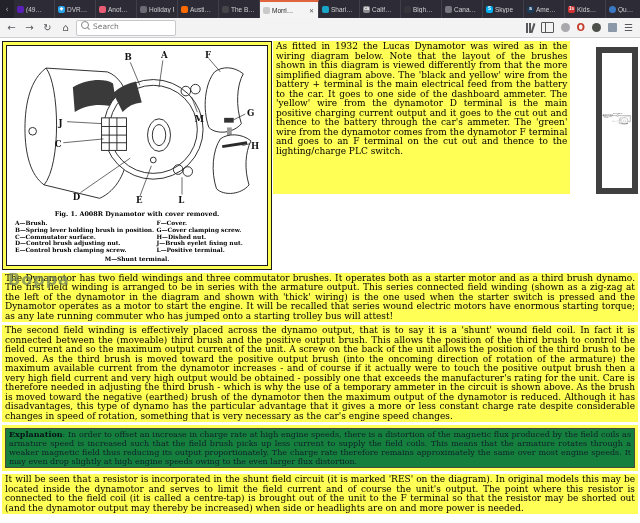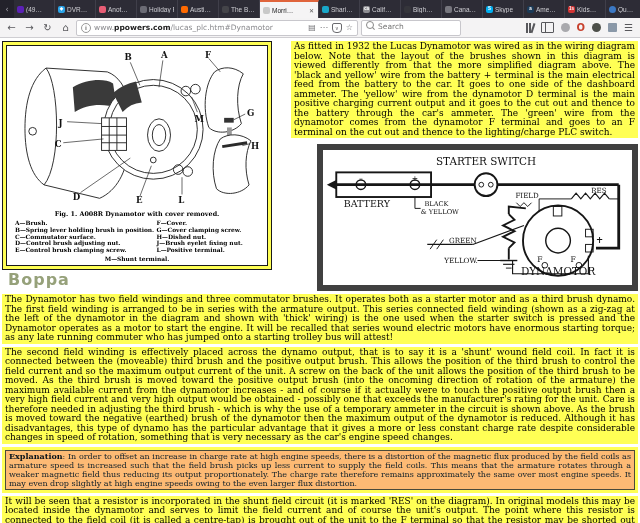--- a/index.html
+++ b/index.html
@@ -42,26 +42,26 @@
   .content{height:485px;overflow:hidden;padding:3px 2px 0 2px;box-sizing:border-box;background:#fff;color:#000;}
   .ytext{background:#ffff55;font-size:9px;line-height:9.5px;text-align:justify;padding:1px 3px;}
   .row{display:flex;align-items:flex-start;}
   .figbox{width:270px;flex:none;background:#ffff55;border:1px solid #1a1a1a;padding:3px;box-sizing:border-box;}
   .figinner{background:#fff;border:1px solid #1a1a1a;padding:1px 2px 3px 2px;min-height:212px;box-sizing:border-box;}
   .figcap{font-weight:bold;font-size:6.4px;text-align:center;margin-top:1px;}
   .leg{display:flex;font-weight:bold;font-size:5.9px;line-height:6.8px;margin-top:2px;padding:0 6px;}
   .leg .lcol{flex:0 0 58%;}
   .leg .rcol2{flex:1;}
   .legM{text-align:center;font-weight:bold;font-size:5.9px;margin-top:1px;}
-  .rcol{flex:1;margin-left:19px;display:flex;flex-direction:column;min-width:0;}
+  .rcol{flex:1;margin-left:1px;display:flex;min-width:0;}
   .wirebox{margin:6px 0 0 26px;border:6px solid #404040;background:#fff;}
   .pblk{margin-top:3px;}
   .wm{position:absolute;left:8px;top:270px;font:bold 16px "DejaVu Sans",sans-serif;color:#7c8a5a;opacity:.8;letter-spacing:1px;z-index:5;pointer-events:none;}
   .explwrap{margin-top:3px;background:#ffff55;padding:3px;}
-  .explbox{background:#fdba74;border:1px solid #4a4a3a;padding:1px 3px;font-size:8px;line-height:9px;text-align:justify;color:#10202a;}
+  .explbox{background:#15803d;border:1px solid #4a4a3a;padding:1px 3px;font-size:8px;line-height:9px;text-align:justify;color:#10202a;}
   .explbox b{color:#061018;}
   svg text{font-family:"DejaVu Serif",serif;}
   svg .sans{font-family:"DejaVu Sans",sans-serif;}
 </style>
 </head>
 <body>
 
 <div class="tabbar">
   <div class="tabctl">‹</div>
 
@@ -128,30 +128,20 @@
   </div>
 
 </div>
 
 <div class="toolbar">
   <div class="tbtn">←</div>
   <div class="tbtn">→</div>
   <div class="tbtn">↻</div>
   <div class="tbtn">⌂</div>
 
-  <div class="urlbar">
-    <span class="info">i</span>
-    <span class="urltext"><span>www.</span><b>ppowers.com</b><span>/lucas_plc.htm#Dynamotor</span></span>
-    <span class="pgact">
-      <span>▤</span>
-      <span>⋯</span>
-      <span class="pok">∨</span>
-      <span>☆</span>
-    </span>
-  </div>
 
   <div class="searchbar">
     <span class="mag"></span>
     <input placeholder="Search" style="">
   </div>
 
   <div class="tbicons">
     <span class="lib">
         <i></i>
         <i></i>

